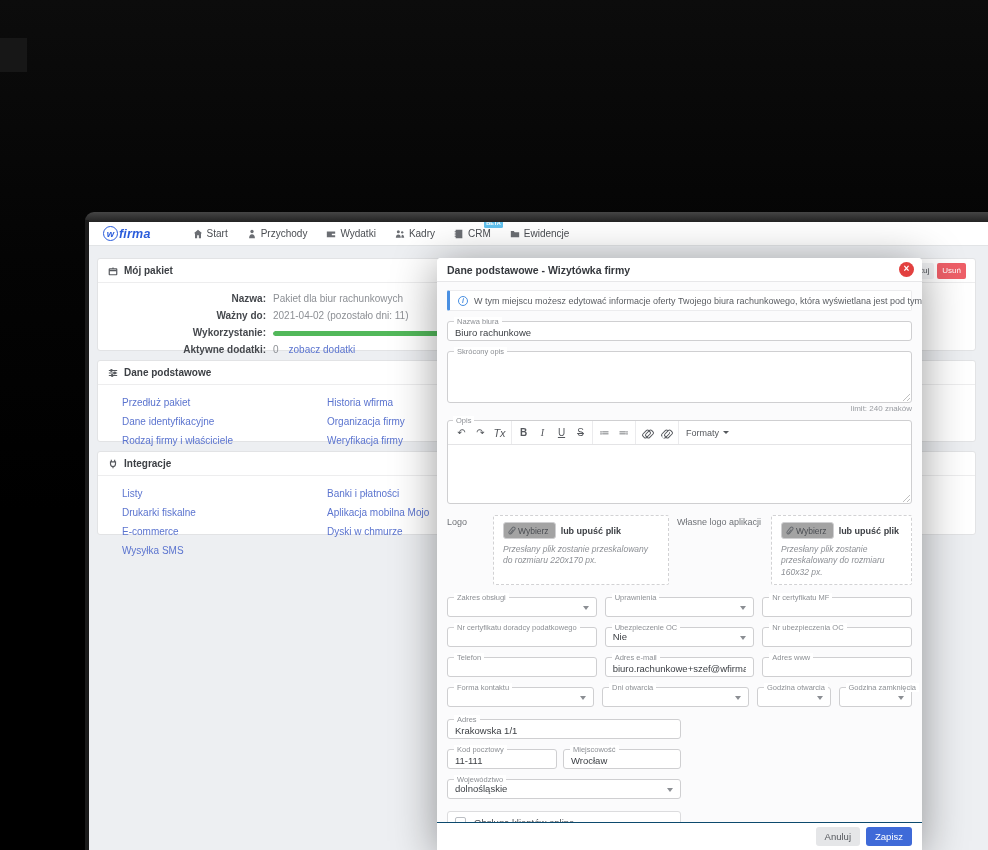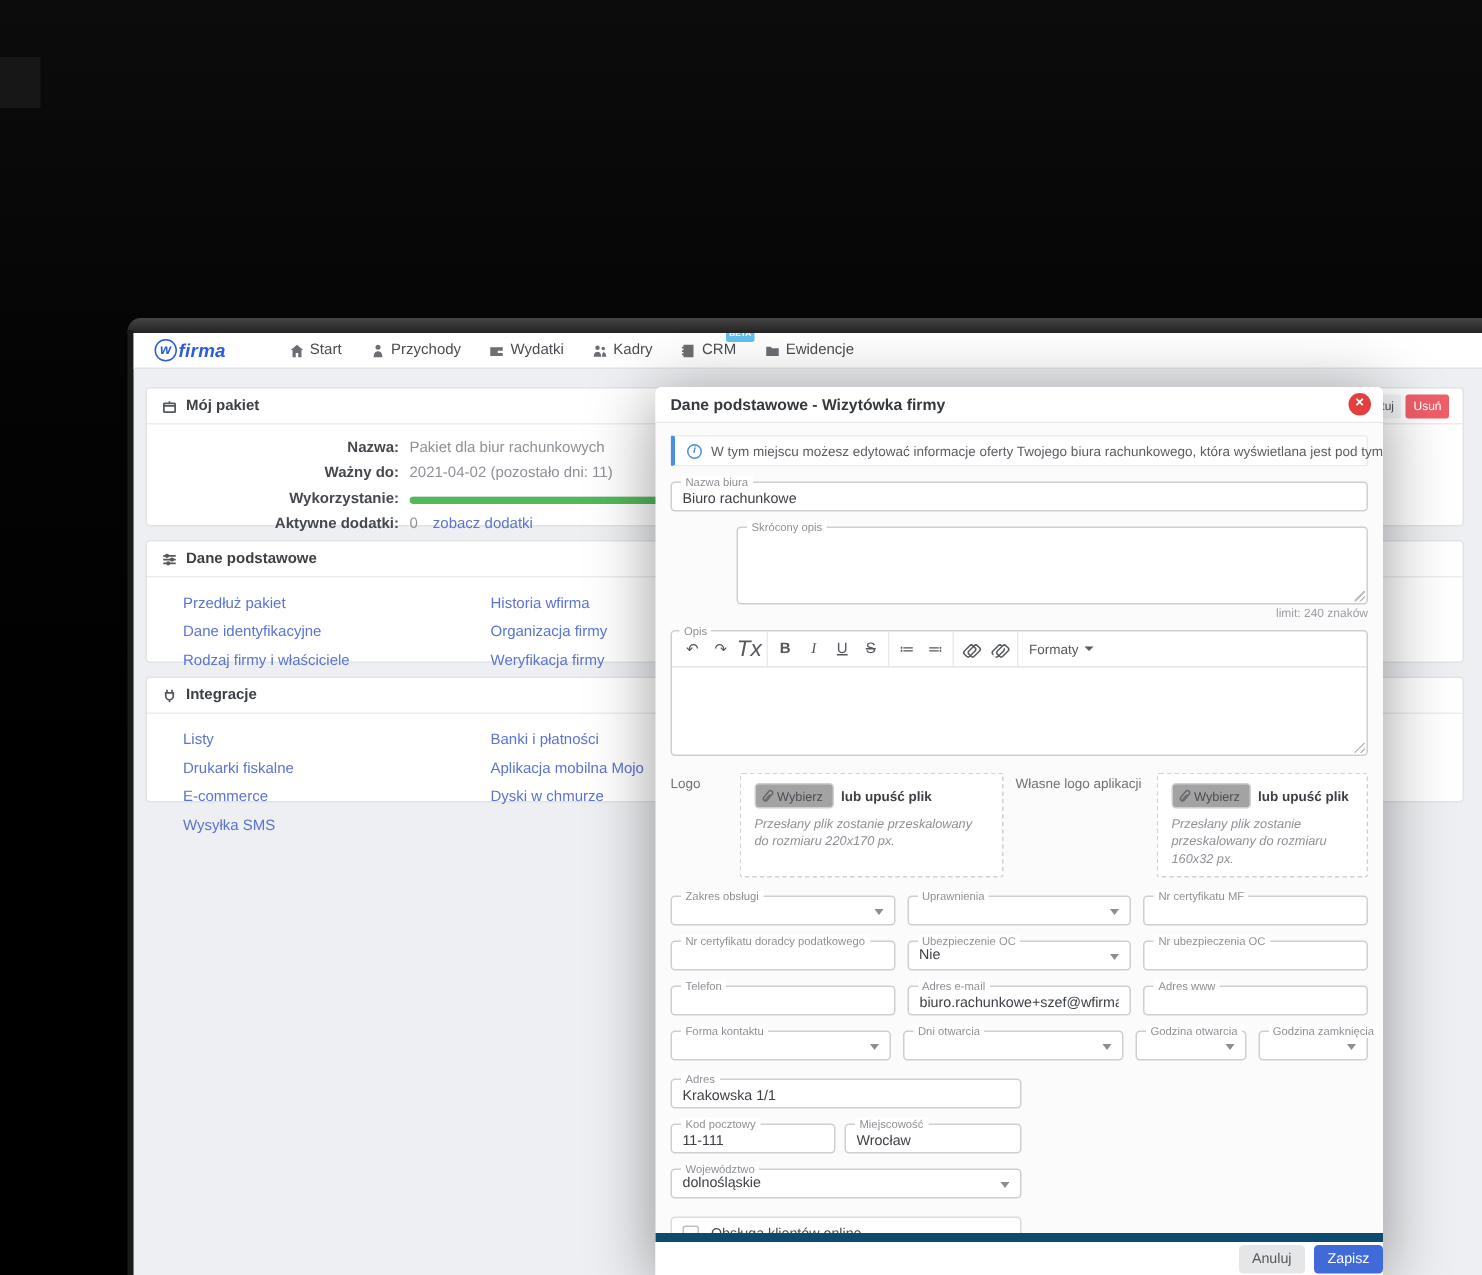--- a/index.html
+++ b/index.html
@@ -42,48 +42,48 @@
   .links-body { display:flex; padding:8px 10px 10px 24px; }
   .links-col { width:205px; flex:none; }
   .links-col.second { flex:1; }
   .links-col div { font-size:10px; line-height:19px; }
 
   
   .modal { position:absolute; left:348px; top:36px; width:485px; bottom:0; background:#fbfbfc; border-radius:4px 4px 0 0; box-shadow:0 6px 45px rgba(0,0,0,.4); z-index:10; display:flex; flex-direction:column; }
   .modal-head { height:24px; flex:none; background:#fff; border-bottom:1px solid #e7e7e9; border-radius:4px 4px 0 0; display:flex; align-items:center; padding:0 10px; font-size:10.5px; font-weight:bold; color:#35383d; position:relative; }
   .close-btn { position:absolute; right:8px; top:4px; width:15px; height:15px; border-radius:50%; background:#e2403f; color:#fff; font-size:10px; line-height:14px; text-align:center; cursor:pointer; }
   .modal-body { flex:1; padding:8px 10px 0; overflow:hidden; }
-  .modal-foot { height:28px; flex:none; background:#fff; border-top:6px solid #0c4a6e; display:flex; align-items:center; justify-content:flex-end; gap:6px; padding:0 0; }
+  .modal-foot { height:28px; flex:none; background:#fff; border-top:1px solid #0c4a6e; display:flex; align-items:center; justify-content:flex-end; gap:6px; padding:0 10px; }
   .btn { border:none; border-radius:3px; font-size:9.5px; padding:4px 9px; cursor:pointer; }
   .btn.gray { background:#e5e6e8; color:#55585d; }
   .btn.blue { background:#3f6ad8; color:#fff; }
 
   .info-box { display:flex; align-items:center; gap:6px; border:1px solid #ececee; border-left:3px solid #4a90e2; background:#fff; border-radius:2px; height:21px; padding:0 8px; font-size:9px; color:#5a5d62; margin-bottom:10px; white-space:nowrap; }
   .info-i { width:10px; height:10px; flex:none; border:1px solid #4a90e2; color:#4a90e2; border-radius:50%; font-size:7px; font-weight:bold; line-height:8.5px; text-align:center; font-style:italic; }
 
   .field { position:relative; border:1px solid #cfcfd1; border-radius:3px; background:#fff; height:20px; }
   .flabel { position:absolute; top:-5px; left:6px; background:#fff; padding:0 3px; font-size:7.5px; line-height:9px; color:#8d9095; white-space:nowrap; z-index:1; }
   .finput { width:100%; height:100%; border:none; outline:none; background:transparent; font-family:"Liberation Sans",sans-serif; font-size:9.5px; color:#3d4045; padding:0 7px; }
   .fvalue { font-size:9.5px; color:#3d4045; line-height:18px; padding:0 7px; }
   .caret { position:absolute; right:7px; top:8px; width:0; height:0; border-left:3.5px solid transparent; border-right:3.5px solid transparent; border-top:4px solid #8b8e93; }
   .mb { margin-bottom:10px; }
-  .field.tall { height:52px;margin-left:44px; }
+  .field.tall { height:52px; }
   .field.tall textarea { width:100%; height:100%; border:none; outline:none; resize:none; background:transparent; }
   .resize-corner { position:absolute; right:1px; bottom:1px; width:7px; height:7px; background:
       linear-gradient(135deg, transparent 0 45%, #c0c0c0 45% 55%, transparent 55% 72%, #c0c0c0 72% 82%, transparent 82%); }
   .hint { text-align:right; font-size:8px; color:#9a9da2; margin:1px 0 7px; }
 
   .editor { border:1px solid #cfcfd1; border-radius:3px; background:#fff; position:relative; margin-bottom:11px; }
   .toolbar { height:24px; border-bottom:1px solid #e4e4e6; display:flex; align-items:stretch; padding:0 2px; }
   .tb-group { display:flex; align-items:center; border-right:1px solid #ebebed; padding:0 2px; }
   .tb-group:last-child { border-right:none; }
   .tb { min-width:19px; height:18px; display:flex; align-items:center; justify-content:center; font-size:10px; color:#55585d; border-radius:2px; cursor:pointer; }
   .tb.b { font-weight:bold; } .tb.i { font-style:italic; font-family:"Liberation Serif",serif; }
   .tb.u { text-decoration:underline; } .tb.s { text-decoration:line-through; }
-  .tb.clear { font-style:italic; font-size:15px; }
+  .tb.clear { font-style:italic; font-size:11px; }
   .tb.formats { font-size:9px; padding:0 5px; gap:4px; }
   .tb .tcaret { width:0;height:0;border-left:3px solid transparent;border-right:3px solid transparent;border-top:3.5px solid #55585d; }
   .chain { position:relative; width:12px; height:10px; display:inline-block; }
   .chain::before, .chain::after { content:""; position:absolute; width:7px; height:4px; border:1.1px solid #55585d; border-radius:2px; top:3px; }
   .chain::before { left:0; transform:rotate(-45deg); }
   .chain::after { right:0; transform:rotate(-45deg); }
   .chain .slash { position:absolute; left:5px; top:-1px; width:1.5px; height:12px; background:#fff; transform:rotate(45deg); }
   .editor-area { height:58px; }
 
   .logo-row { display:flex; gap:8px; margin:10px 0 12px; }

